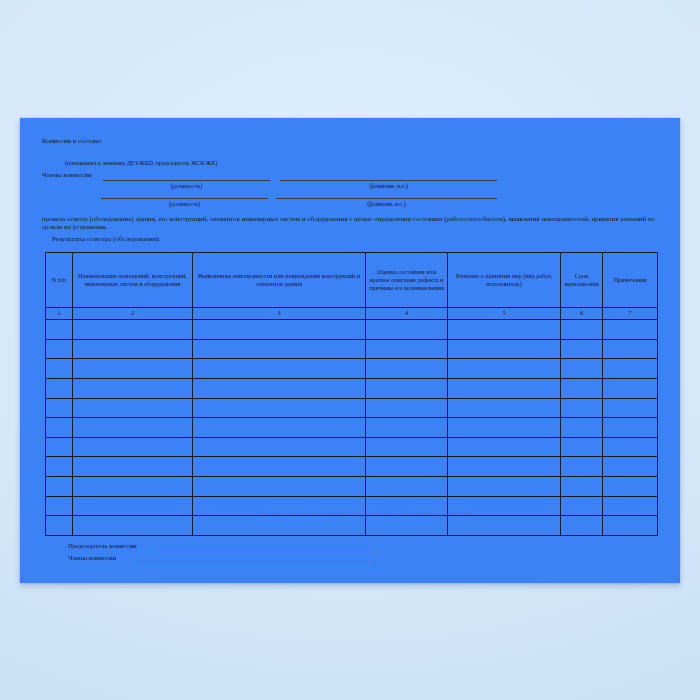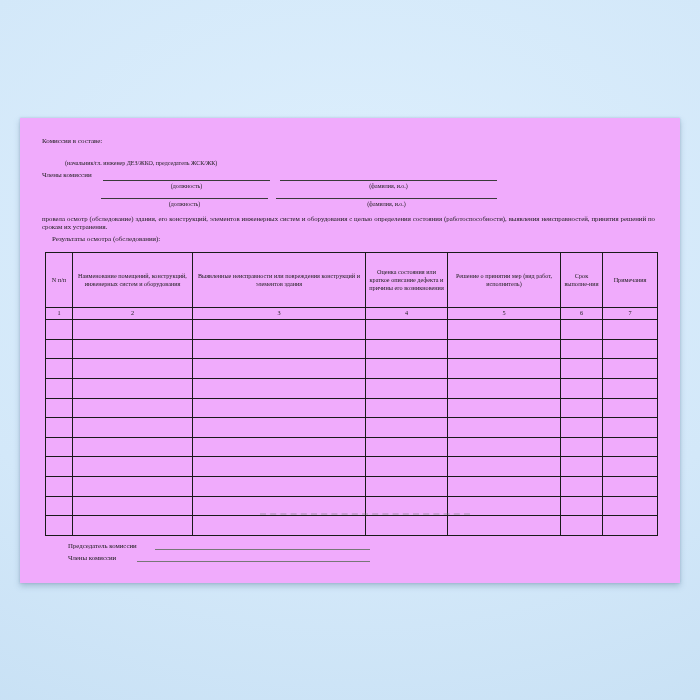--- a/index.html
+++ b/index.html
@@ -14,21 +14,21 @@
     background: radial-gradient(120% 90% at 50% 32%, #ddeffd 0%, #d3e8f9 55%, #c4def3 100%);
     font-family: "Liberation Serif", "DejaVu Serif", serif;
     color: #1b1b1b;
   }
   .page {
     position: absolute;
     left: 20px;
     top: 118px;
     width: 660px;
     height: 465px;
-    background: #f0abfc;
+    background: #3b82f6;
     box-shadow: 0 3px 6px rgba(90,120,150,0.38), 0 0 2px rgba(90,120,150,0.30);
   }
   .abs { position: absolute; }
   .t7  { font-size: 7px;   line-height: 1.18; }
   .t68 { font-size: 6.8px; line-height: 1.18; }
   .t6  { font-size: 6px;   line-height: 1.1; }
   .bold { font-weight: normal; }
 
   .flexrow { display: flex; align-items: flex-end; }
   .fill-line { border-bottom: 1px solid #3a3a3a; height: 1px; }

